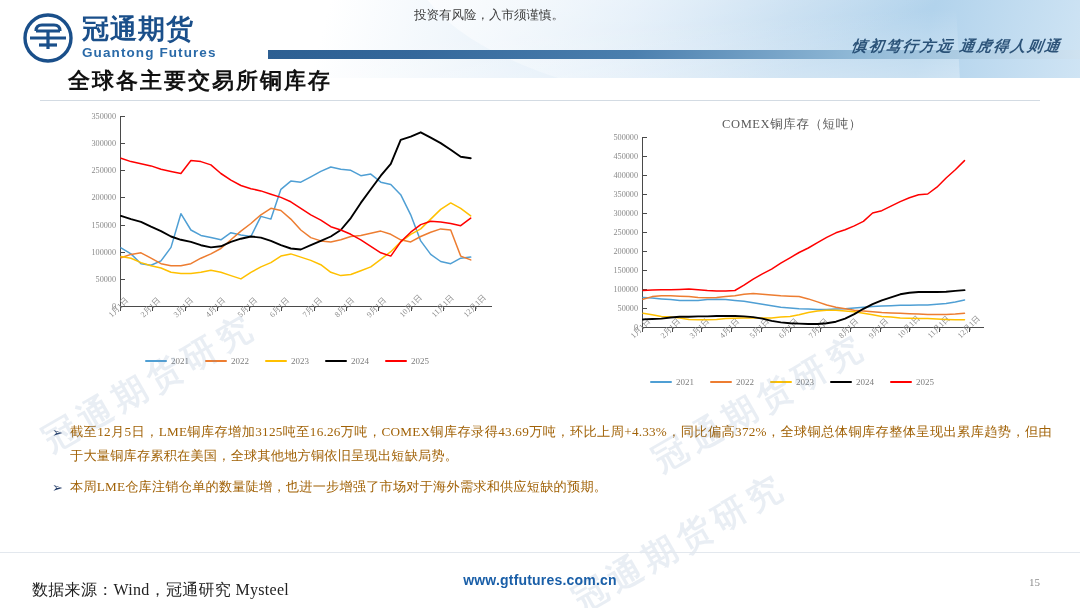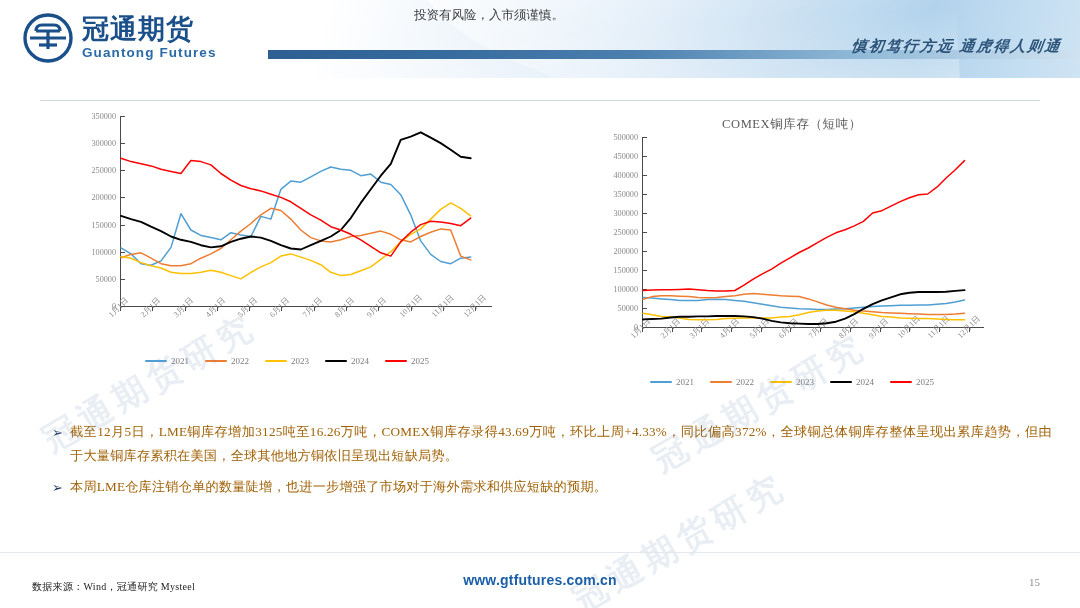--- a/index.html
+++ b/index.html
@@ -117,21 +117,21 @@
     flex:0 0 18px;color:#1f3864;font-size:13px;line-height:1.85;padding-top:1px;
   }
   .bullet-text{
     font-size:13.2px;color:#a16207;line-height:1.85;text-align:justify;
     font-family:"Liberation Serif","DejaVu Serif",serif;letter-spacing:.2px;
   }
 
   
   .footer-rule{position:absolute;left:0;top:552px;width:1080px;height:1px;background:#e3e8ee;}
   .footer-src{
-    position:absolute;left:32px;top:580px;font-size:10px;color:#222;
+    position:absolute;left:32px;top:580px;font-size:16px;color:#222;
     font-family:"Liberation Serif","DejaVu Serif",serif;letter-spacing:.3px;
   }
   .footer-url{
     position:absolute;left:0;right:0;top:572px;text-align:center;
     font-family:"Liberation Sans","DejaVu Sans",sans-serif;
     font-size:14px;font-weight:bold;color:#1a5fa8;letter-spacing:.2px;
   }
   .footer-page{
     position:absolute;right:40px;top:576px;font-size:11px;color:#8d8d8d;
     font-family:"Liberation Serif","DejaVu Serif",serif;
@@ -173,20 +173,21 @@
       <div class="logo-en">Guantong Futures</div>
     </span>
   </div>
 
   <div class="analyst">
     <div class="l2">投资有风险，入市须谨慎。</div>
   </div>
 
   <div class="slogan">慎初笃行方远  通虎得人则通</div>
 
+  <div class="page-title">全球各主要交易所铜库存</div>
   <div class="title-rule"></div>
 
   <div class="chart-box" id="chart-lme" style="left:72px;top:116px;width:430px;">
     <div class="plot-area" style="height: 234px; width: 420px;">
         <i class="tick" style="left: 48px; top: 190px;"></i>
         <i class="tick" style="left: 48px; top: 162.857px;"></i>
         <i class="tick" style="left: 48px; top: 135.714px;"></i>
         <i class="tick" style="left: 48px; top: 108.571px;"></i>
         <i class="tick" style="left: 48px; top: 81.4286px;"></i>
         <i class="tick" style="left: 48px; top: 54.2857px;"></i>

